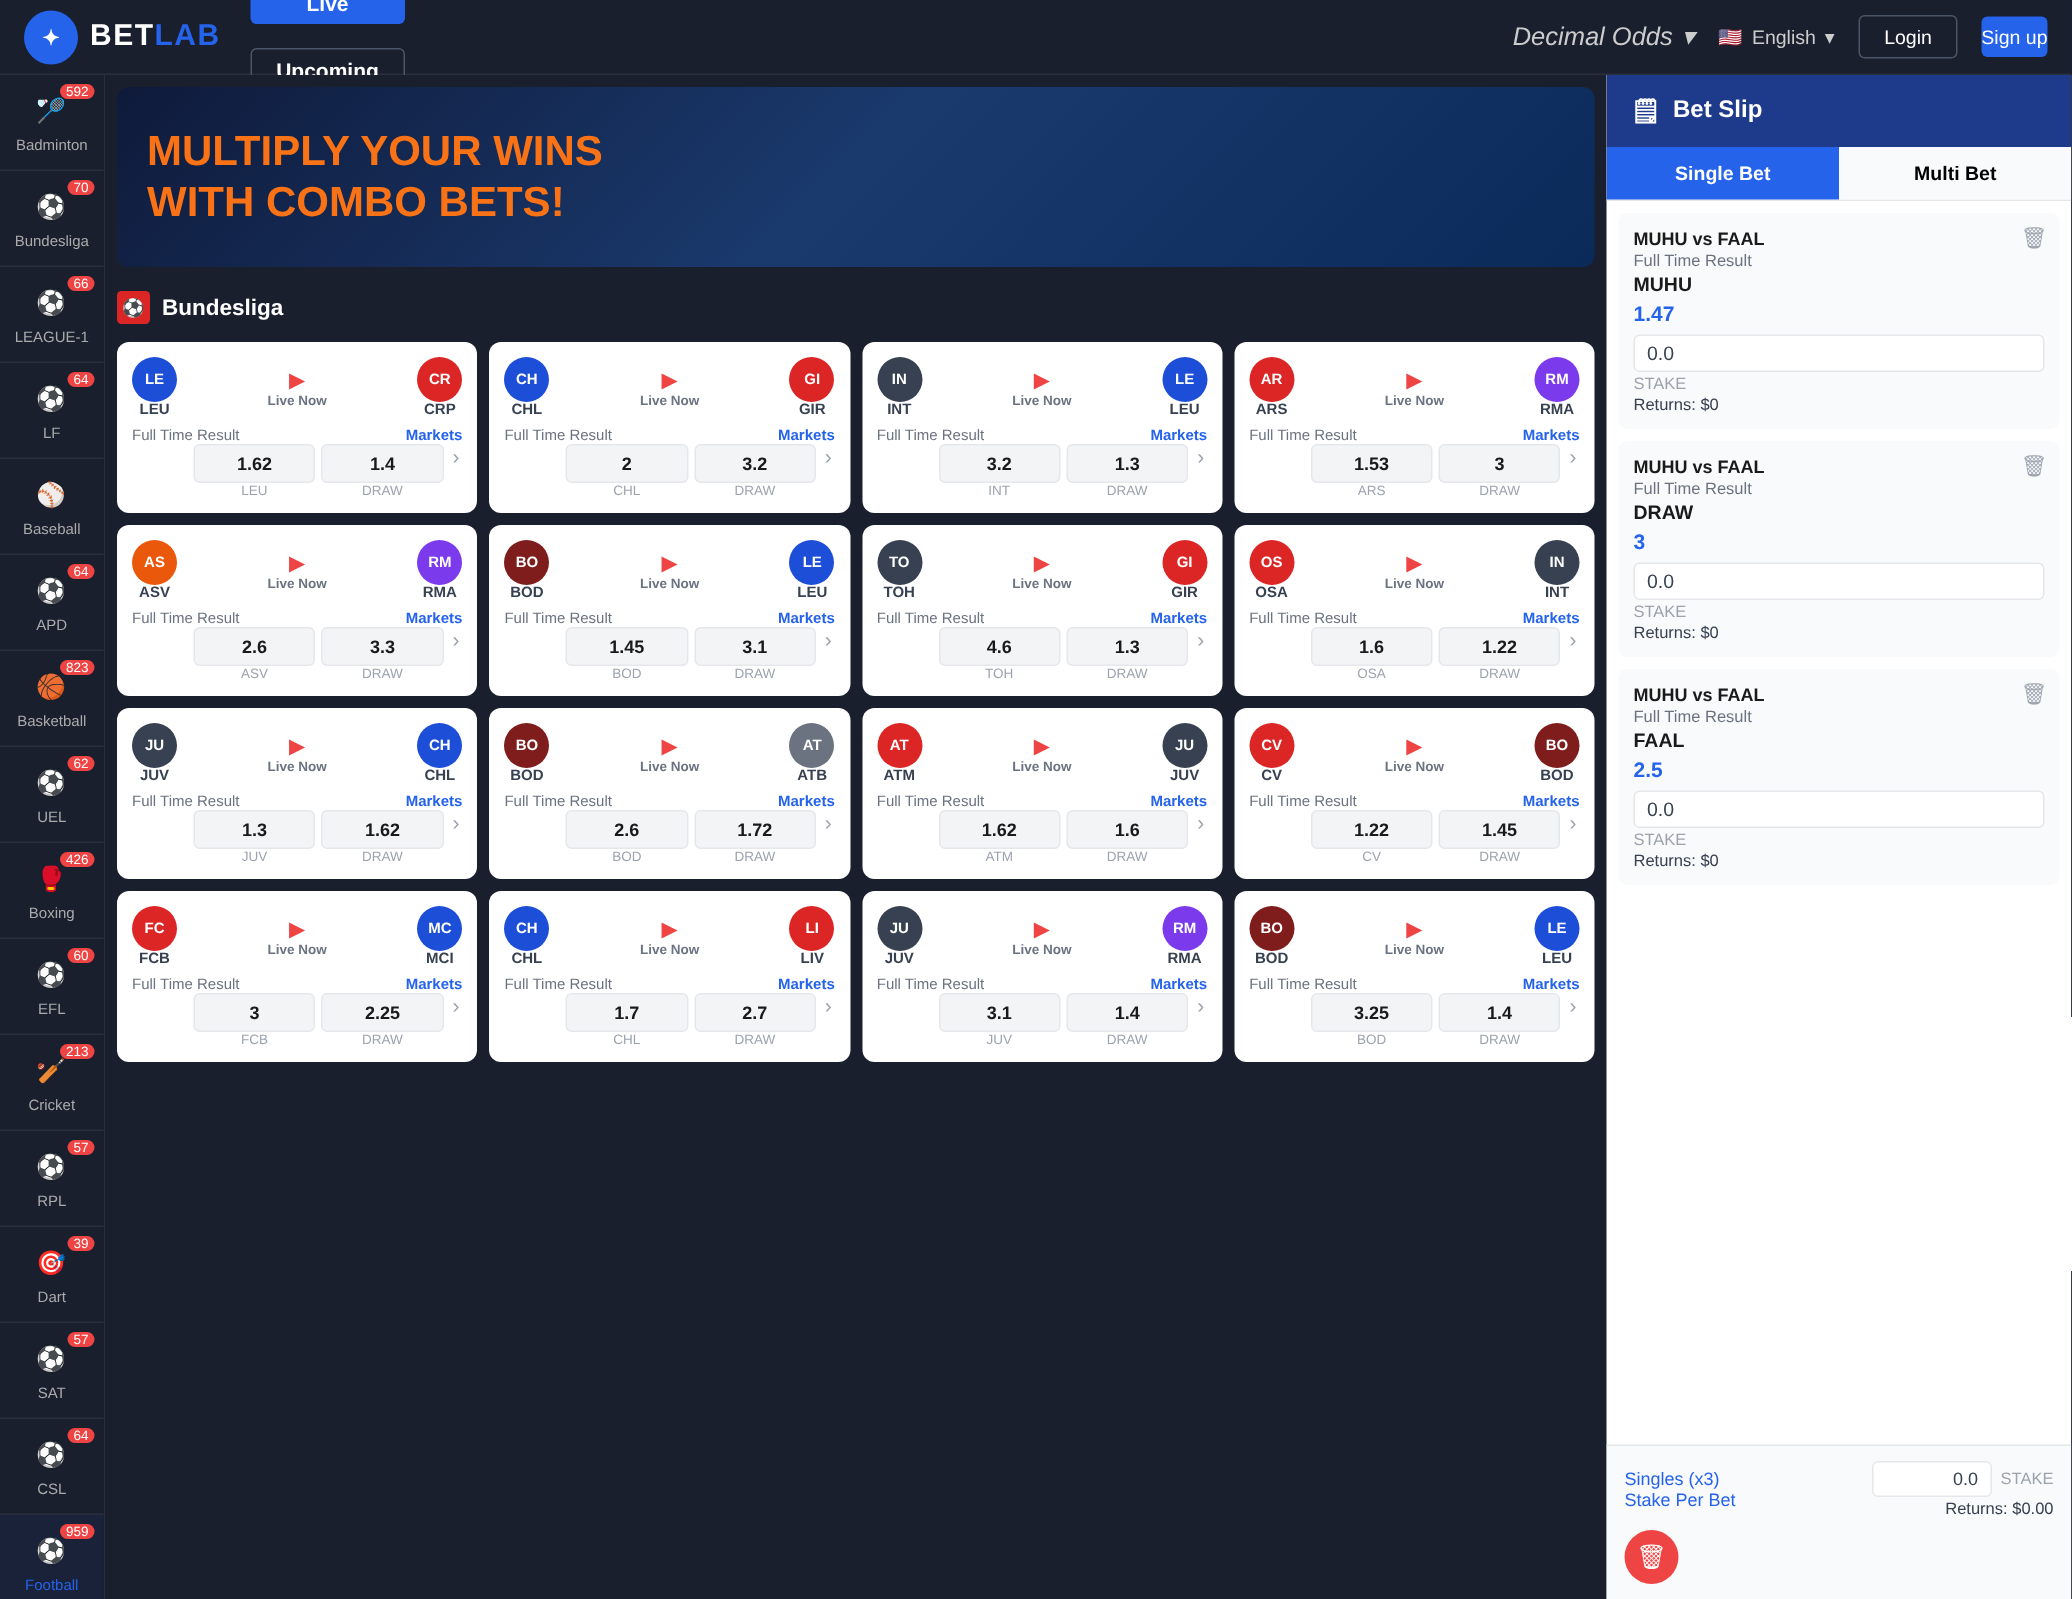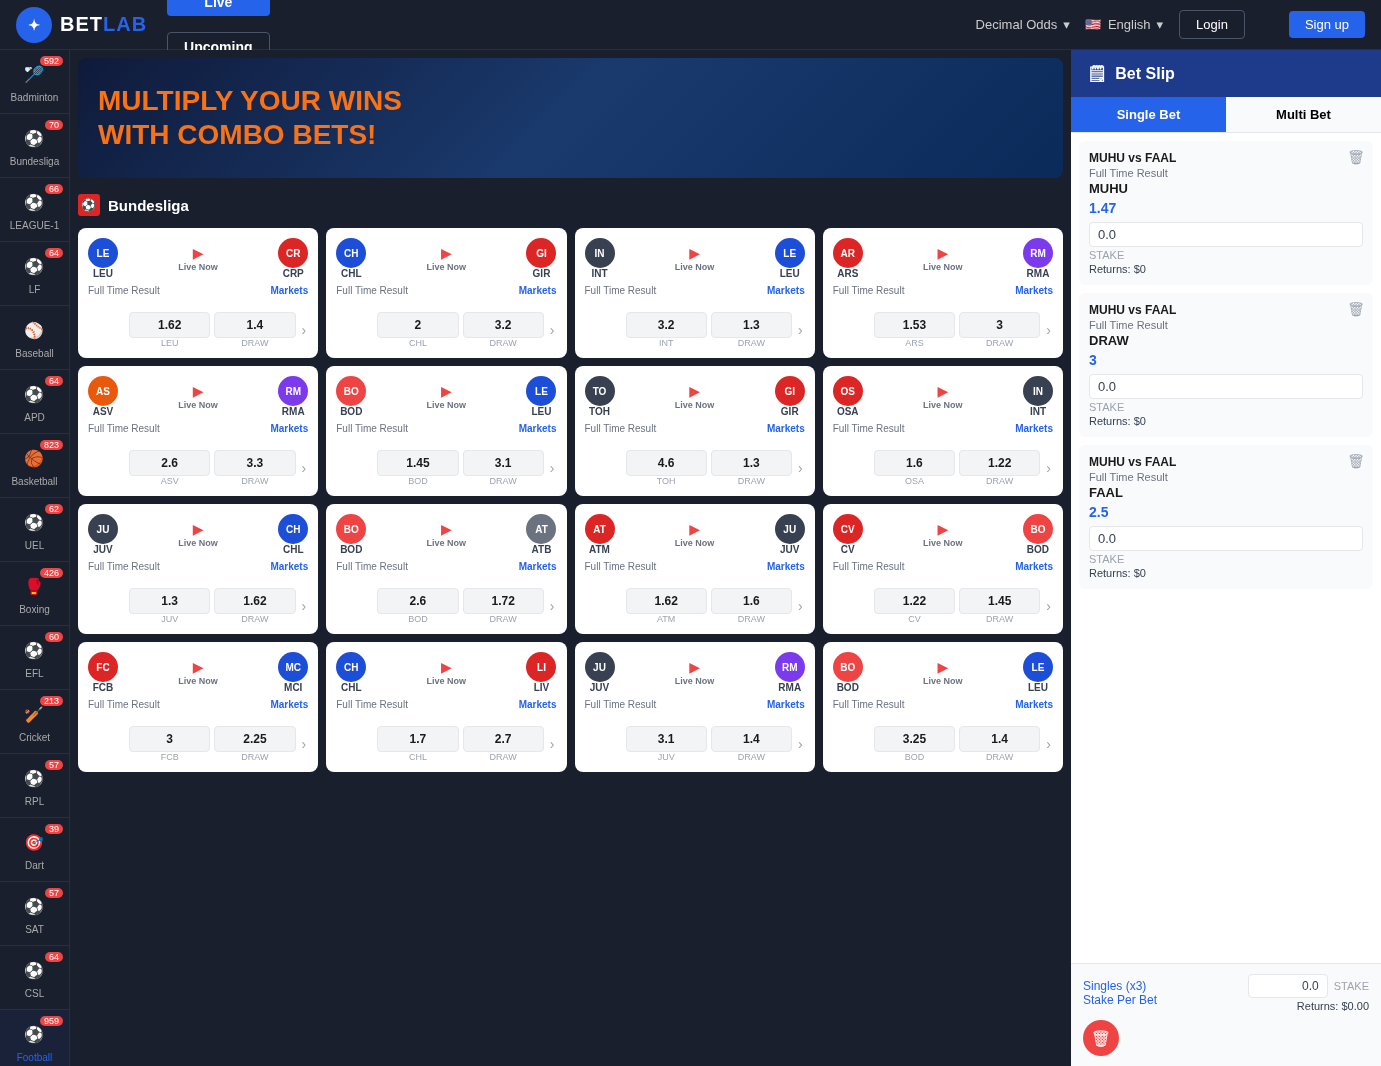--- a/index.html
+++ b/index.html
@@ -8,24 +8,24 @@
     
     .header { background: #1a1f2e; display: flex; align-items: center; padding: 0 16px; height: 50px; border-bottom: 1px solid #2a2f3e; flex-shrink: 0; }
     .logo { display: flex; align-items: center; gap: 8px; margin-right: 20px; }
     .logo-icon { width: 36px; height: 36px; background: #2563eb; border-radius: 50%; display: flex; align-items: center; justify-content: center; font-weight: 900; color: #fff; font-size: 14px; }
     .logo-text { font-size: 20px; font-weight: 900; color: #fff; letter-spacing: 1px; }
     .logo-text span { color: #2563eb; }
     .header-nav { display: flex; gap: 16px; margin-right: auto; flex-direction: column; }
     .btn-live { background: #2563eb; color: #fff; border: none; border-radius: 4px; padding: 6px 16px; font-size: 14px; font-weight: 600; cursor: pointer; }
     .btn-upcoming { background: transparent; color: #fff; border: 1px solid #4a5568; border-radius: 4px; padding: 6px 16px; font-size: 14px; font-weight: 600; cursor: pointer; }
     .header-right { display: flex; align-items: center; gap: 16px; }
-    .odds-selector { display: flex; align-items: center; gap: 6px; color: #ccc; font-size: 13px; cursor: pointer; }
+    .odds-selector { display: flex; align-items: center; gap: 6px; color: #ccc; font-size: 17px; cursor: pointer; font-style: italic; }
     .lang-selector { display: flex; align-items: center; gap: 6px; color: #ccc; font-size: 13px; cursor: pointer; }
     .btn-login { background: transparent; color: #fff; border: 1px solid #4a5568; border-radius: 4px; padding: 6px 16px; font-size: 13px; cursor: pointer; }
-    .btn-signup { background: #2563eb; color: #fff; border: none; border-radius: 4px; padding: 6px 16px; font-size: 13px; cursor: pointer; margin-left: 28px; }
+    .btn-signup { background: #2563eb; color: #fff; border: none; border-radius: 4px; padding: 6px 0; font-size: 13px; cursor: pointer; }
 
     
     .main-layout { display: flex; flex: 1; overflow: hidden; }
 
     
     .sidebar { width: 70px; background: #1a1f2e; border-right: 1px solid #2a2f3e; overflow-y: auto; flex-shrink: 0; }
     .sidebar::-webkit-scrollbar { width: 3px; }
     .sidebar::-webkit-scrollbar-thumb { background: #333; }
     .sidebar-item { display: flex; flex-direction: column; align-items: center; padding: 10px 4px; cursor: pointer; position: relative; border-bottom: 1px solid #2a2f3e; }
     .sidebar-item.active { background: #1e3a8a22; }
@@ -57,21 +57,21 @@
     .match-card { background: #fff; border-radius: 8px; padding: 10px; color: #1a1a1a; }
     .match-teams { display: flex; align-items: center; justify-content: space-between; margin-bottom: 6px; }
     .team-logo { width: 30px; height: 30px; border-radius: 50%; background: #e5e7eb; display: flex; align-items: center; justify-content: center; font-size: 10px; font-weight: 700; color: #333; overflow: hidden; flex-shrink: 0; }
     .live-badge { display: flex; flex-direction: column; align-items: center; gap: 1px; }
     .live-icon { color: #ef4444; font-size: 14px; }
     .live-text { font-size: 9px; color: #6b7280; font-weight: 600; }
     .team-name { font-size: 10px; font-weight: 700; color: #374151; text-align: center; }
     .match-row { display: flex; align-items: center; justify-content: space-between; }
     .match-type { font-size: 10px; color: #6b7280; font-weight: 500; }
     .markets-link { font-size: 10px; color: #2563eb; font-weight: 600; cursor: pointer; }
-    .odds-row { display: flex; gap: 4px; align-items: center; margin-top: 16px; padding-left: 41px; }
+    .odds-row { display: flex; gap: 4px; align-items: flex-start; margin-top: 0; padding-left: 41px; }
     .odd-btn { flex: 1; background: #f3f4f6; border: 1px solid #e5e7eb; border-radius: 4px; padding: 5px 4px; text-align: center; cursor: pointer; font-size: 12px; font-weight: 700; color: #1a1a1a; }
     .odd-label { font-size: 9px; color: #9ca3af; text-align: center; }
     .more-arrow { color: #9ca3af; font-size: 14px; cursor: pointer; padding: 0 2px; }
 
     
     .bet-slip { width: 310px; background: #fff; flex-shrink: 0; overflow-y: auto; display: flex; flex-direction: column; }
     .bet-slip::-webkit-scrollbar { width: 3px; }
     .bet-slip::-webkit-scrollbar-thumb { background: #ccc; }
     .bet-slip-header { background: #1e3a8a; color: #fff; padding: 14px 16px; display: flex; align-items: center; gap: 8px; font-size: 16px; font-weight: 700; flex-shrink: 0; }
     .bet-slip-tabs { display: flex; border-bottom: 1px solid #e5e7eb; flex-shrink: 0; }
@@ -98,21 +98,21 @@
     .stake-row-input { border: 1px solid #e5e7eb; border-radius: 4px; padding: 4px 8px; font-size: 12px; color: #374151; width: 80px; text-align: right; }
     .stake-row-label { font-size: 11px; color: #9ca3af; text-align: right; }
     .returns-row { font-size: 11px; color: #374151; text-align: right; }
     .btn-clear-bets { background: #ef4444; color: #fff; border: none; border-radius: 50%; width: 36px; height: 36px; display: flex; align-items: center; justify-content: center; cursor: pointer; font-size: 16px; }
     .btn-place-bet { flex: 1; background: #2563eb; color: #fff; border: none; border-radius: 6px; padding: 12px; font-size: 16px; font-weight: 700; cursor: pointer; }
     .bet-footer-bottom { display: flex; gap: 10px; align-items: center; }
 
     
     .tl-blue { background: #1d4ed8; color: #fff; }
     .tl-red { background: #dc2626; color: #fff; }
-    .tl-yellow { background: #ef4444; color: #fff; }
+    .tl-yellow { background: #7f1d1d; color: #fff; }
     .tl-purple { background: #7c3aed; color: #fff; }
     .tl-gray { background: #6b7280; color: #fff; }
     .tl-orange { background: #ea580c; color: #fff; }
     .tl-dark { background: #374151; color: #fff; }
   </style>
 </head>
 <body>
 
 <header class="header">
   <div class="logo">

